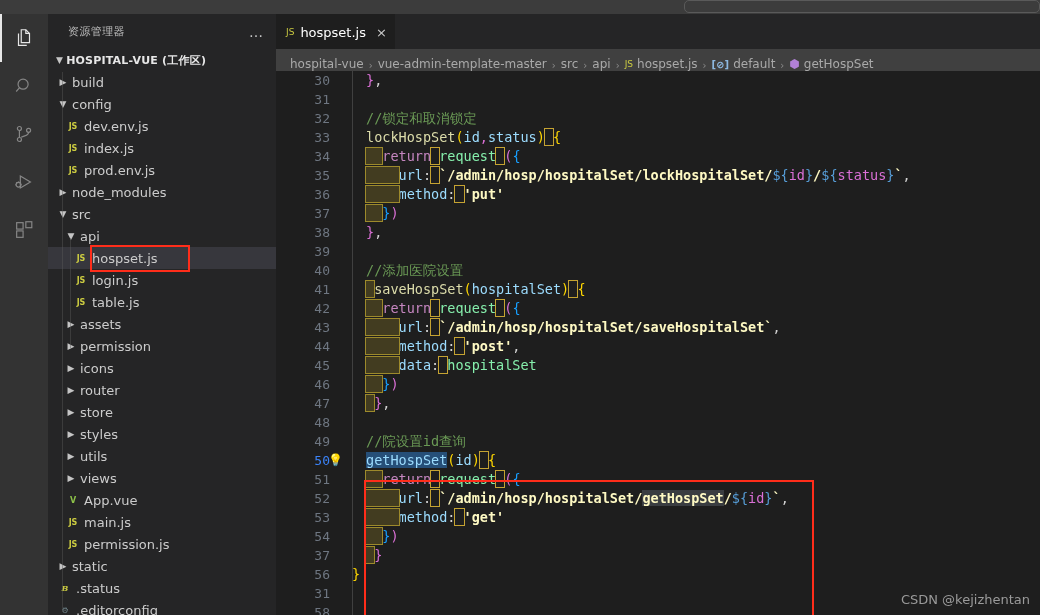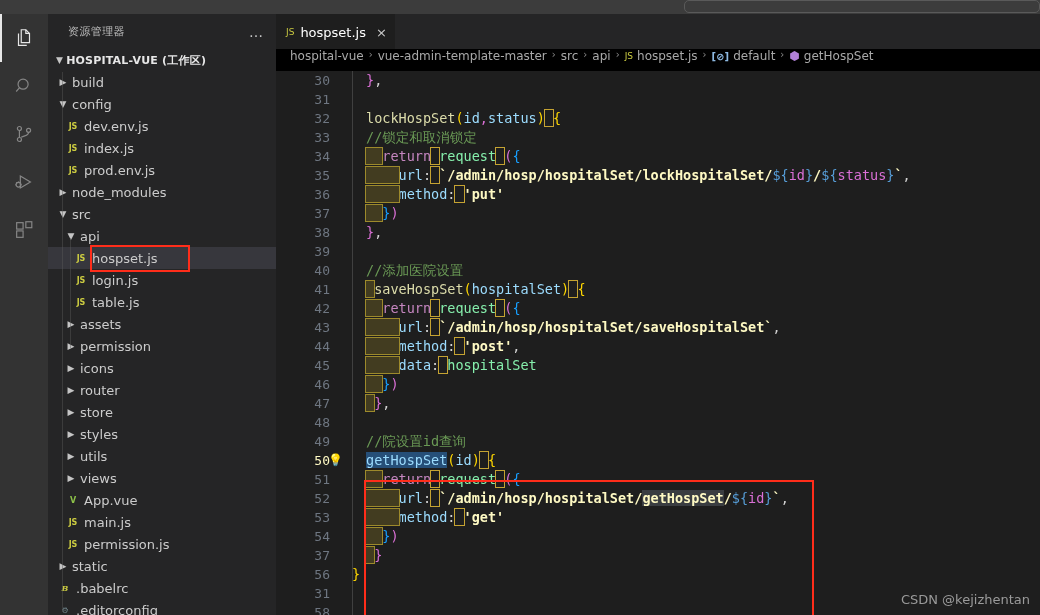--- a/index.html
+++ b/index.html
@@ -91,41 +91,41 @@
   .tab {
     height: 35px; display: flex; align-items: center; gap: 6px;
     padding: 0 8px 0 10px; background: #1e1e1e; color: #ffffff;
     font-size: 13px; border-top: 1px solid #1e1e1e;
     position: relative;
   }
   .tab .ic-js { font-size: 9px; }
   .tab .close { color: #cccccc; font-size: 13px; margin-left: 4px; line-height: 1; }
 
   .breadcrumbs {
-    height: 22px; display: flex; align-items: flex-start; gap: 0px;
+    height: 22px; display: flex; align-items: flex-end; gap: 0px;
     padding-left: 14px; font-size: 12px; color: #a9a9a9;
-    background: #000000; white-space: nowrap;
+    background: #404040; white-space: nowrap;
   }
   .bc-sep { color: #8a8a8a; padding: 0 5px; font-size: 10px; }
   .bc-item { display: inline-flex; align-items: center; gap: 4px; }
   .bc-sym-default { color: #8db9e2; font-size: 10px; font-weight: bold; }
   .bc-sym-method { color: #b180d7; font-size: 12px; }
 
   
   .code {
     position: relative; height: 544px; overflow: hidden;
     font-family: "DejaVu Sans Mono", "Liberation Mono", monospace;
     font-size: 13.5px; line-height: 19px;
   }
   .gutter {
     position: absolute; left: 0; top: 0; width: 64px; height: 544px;
     text-align: right; color: #6e7681;
   }
   .gutter .ln { height: 19px; padding-right: 10px; font-size: 13px; }
-  .gutter .ln.active { color: #fef9c3; }
+  .gutter .ln.active { color: #3b82f6; }
   .bulbcol { position: absolute; left: 48px; top: 0; width: 22px; height: 544px; }
   .bulb { position: absolute; font-size: 12px; line-height: 19px; color:#ffcc00; }
   .vline { position:absolute; left:76px; top:0; width:1px; height:544px; background:#404040; }
   .codelines { position: absolute; left: 90px; top: 0; right: 0; height: 544px; }
   .cl { height: 19px; white-space: pre; }
 
   
   .t-com  { color: #6a9955; }
   .t-fn   { color: #dcdcaa; }
   .t-par  { color: #9cdcfe; }
@@ -304,21 +304,21 @@
         <div class="row" style="padding-left: 16px;">
           <span class="ficon ic-js">JS</span>
           <span class="lbl">permission.js</span>
         </div>
         <div class="row" style="padding-left: 8px;">
           <span class="twisty">▶</span>
           <span class="lbl">static</span>
         </div>
         <div class="row" style="padding-left: 8px;">
           <span class="ficon ic-babel">B</span>
-          <span class="lbl">.babelrc</span>
+          <span class="lbl">.status</span>
         </div>
         <div class="row" style="padding-left: 8px;">
           <span class="ficon ic-gear">⚙</span>
           <span class="lbl">.editorconfig</span>
         </div>
       </div>
     <div class="hl-box" style="left:42px; top:231px; width:100px; height:27px;"></div>
   <div class="indent-guide" style="left: 14px; top: 58px; height: 540px;"></div>
       <div class="indent-guide" style="left: 22px; top: 224px; height: 110px;"></div>
     </div>
@@ -399,22 +399,22 @@
           <div class="ln">58</div>
         </div>
       <div class="bulbcol">
         <div class="bulb" style="top:380px;left:4px;">💡</div>
       </div>
       <div class="vline"></div>
 
       <div class="codelines">
         <div class="cl"><span class="b2">}</span><span class="t-pl">,</span></div>
         <div class="cl"></div>
+        <div class="cl"><span class="t-com">//锁定和取消锁定</span></div>
         <div class="cl"><span class="t-fn">lockHospSet</span><span class="b1">(</span><span class="t-par">id</span><span class="b2">,</span><span class="t-par">status</span><span class="b1">)</span><span class="bm"> </span><span class="b1">{</span></div>
-        <div class="cl"><span class="t-com">//锁定和取消锁定</span></div>
         <div class="cl"><span class="ws">  </span><span class="t-kw">return</span><span class="bm"> </span><span class="t-id">request</span><span class="bm"> </span><span class="b2">(</span><span class="b3">{</span></div>
         <div class="cl"><span class="ws">    </span><span class="t-prop">url</span><span class="t-pl">:</span><span class="bm"> </span><span class="t-str">`/admin/hosp/hospitalSet/lockHospitalSet/</span><span class="t-tpl">${</span><span class="b2">id</span><span class="t-tpl">}</span><span class="t-str">/</span><span class="t-tpl">${</span><span class="b2">status</span><span class="t-tpl">}</span><span class="t-str">`</span><span class="t-pl">,</span></div>
         <div class="cl"><span class="ws">    </span><span class="t-prop">method</span><span class="t-pl">:</span><span class="bm"> </span><span class="t-str">'put'</span></div>
         <div class="cl"><span class="ws">  </span><span class="b3">}</span><span class="b2">)</span></div>
         <div class="cl"><span class="b2">}</span><span class="t-pl">,</span></div>
         <div class="cl"></div>
         <div class="cl"><span class="t-com">//添加医院设置</span></div>
         <div class="cl"><span class="ws"> </span><span class="t-fn">saveHospSet</span><span class="b1">(</span><span class="t-par">hospitalSet</span><span class="b1">)</span><span class="bm"> </span><span class="b1">{</span></div>
         <div class="cl"><span class="ws">  </span><span class="t-kw">return</span><span class="bm"> </span><span class="t-id">request</span><span class="bm"> </span><span class="b2">(</span><span class="b3">{</span></div>
         <div class="cl"><span class="ws">    </span><span class="t-prop">url</span><span class="t-pl">:</span><span class="bm"> </span><span class="t-str">`/admin/hosp/hospitalSet/saveHospitalSet`</span><span class="t-pl">,</span></div>

